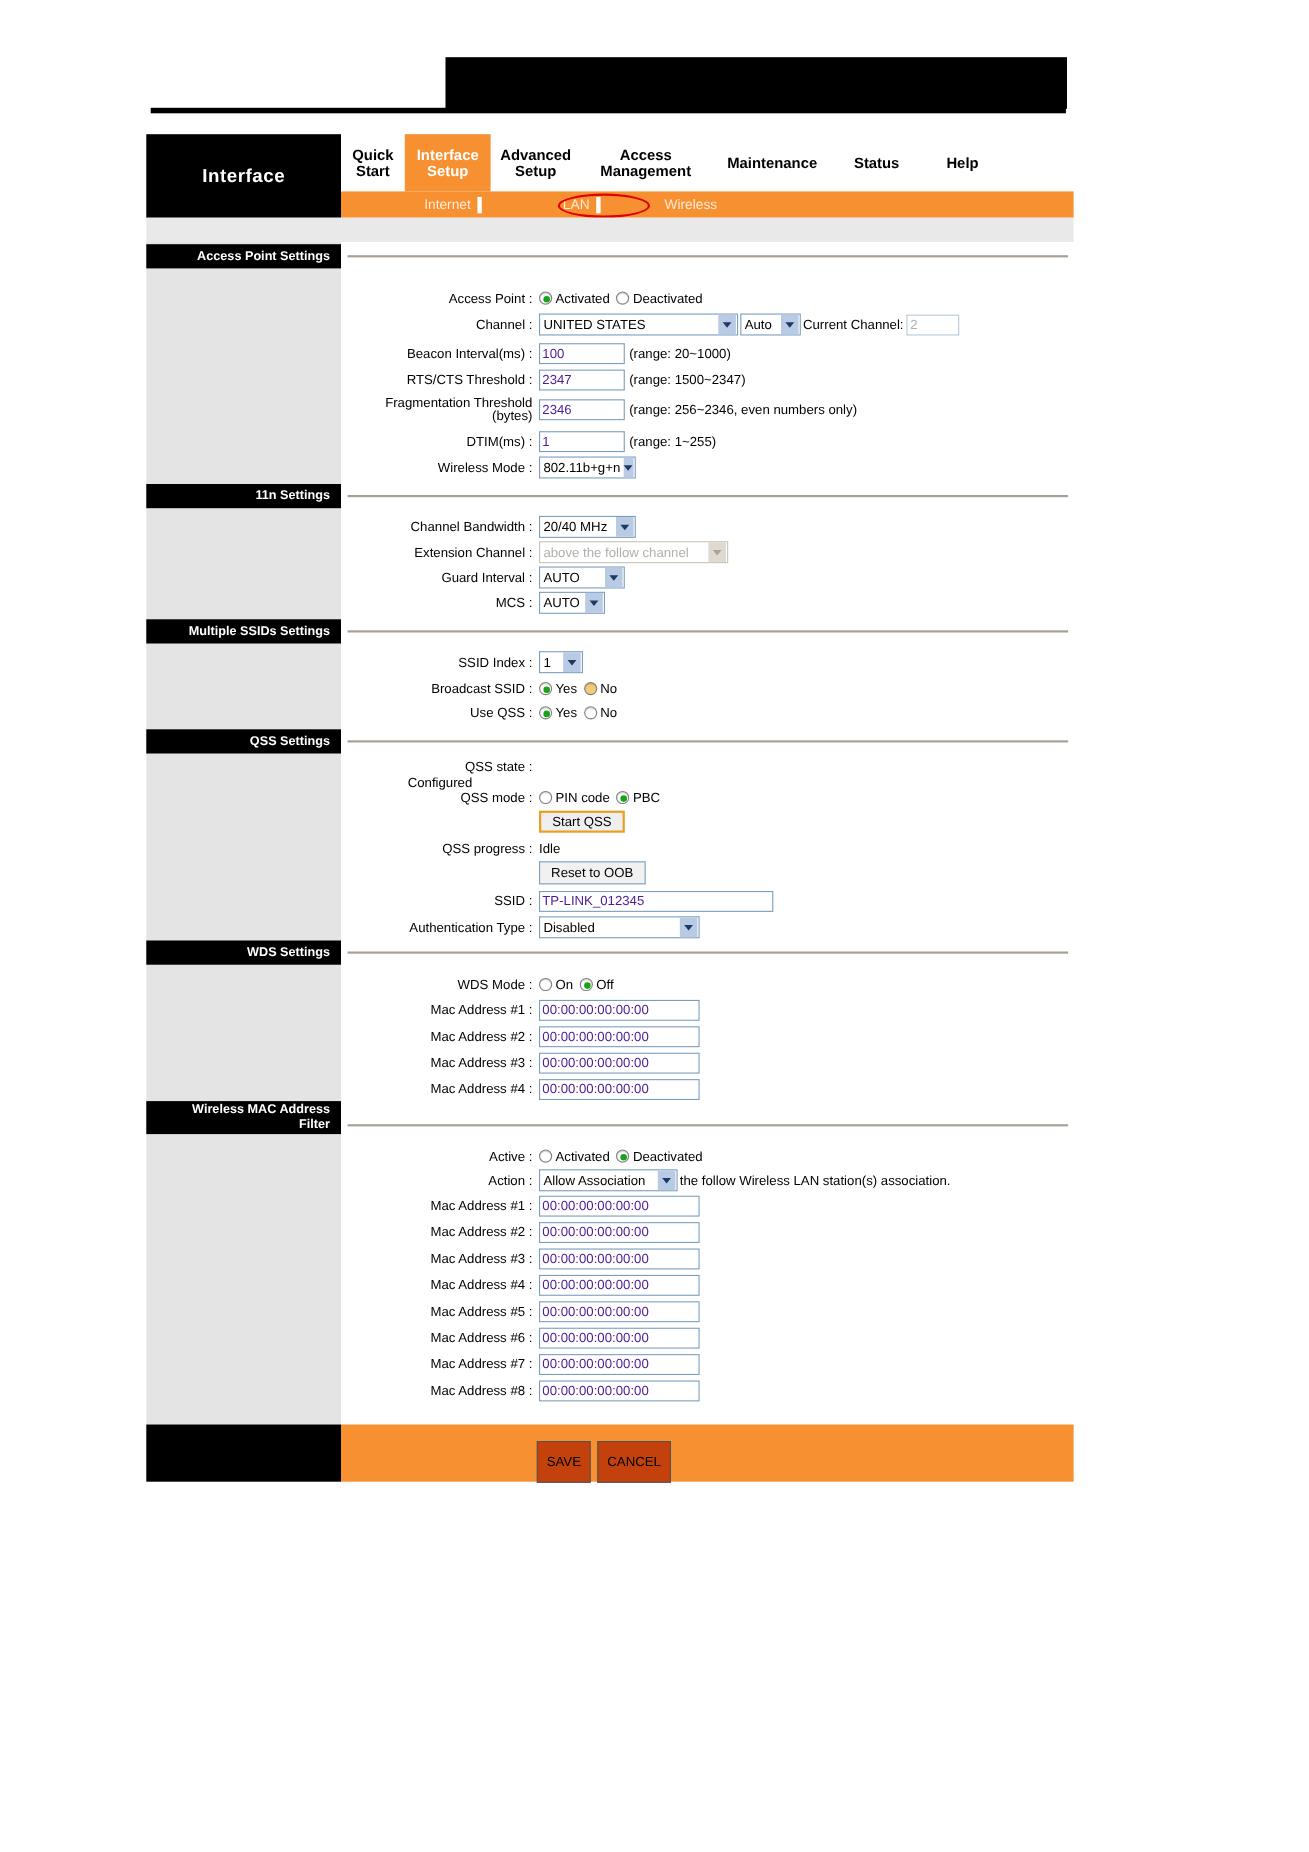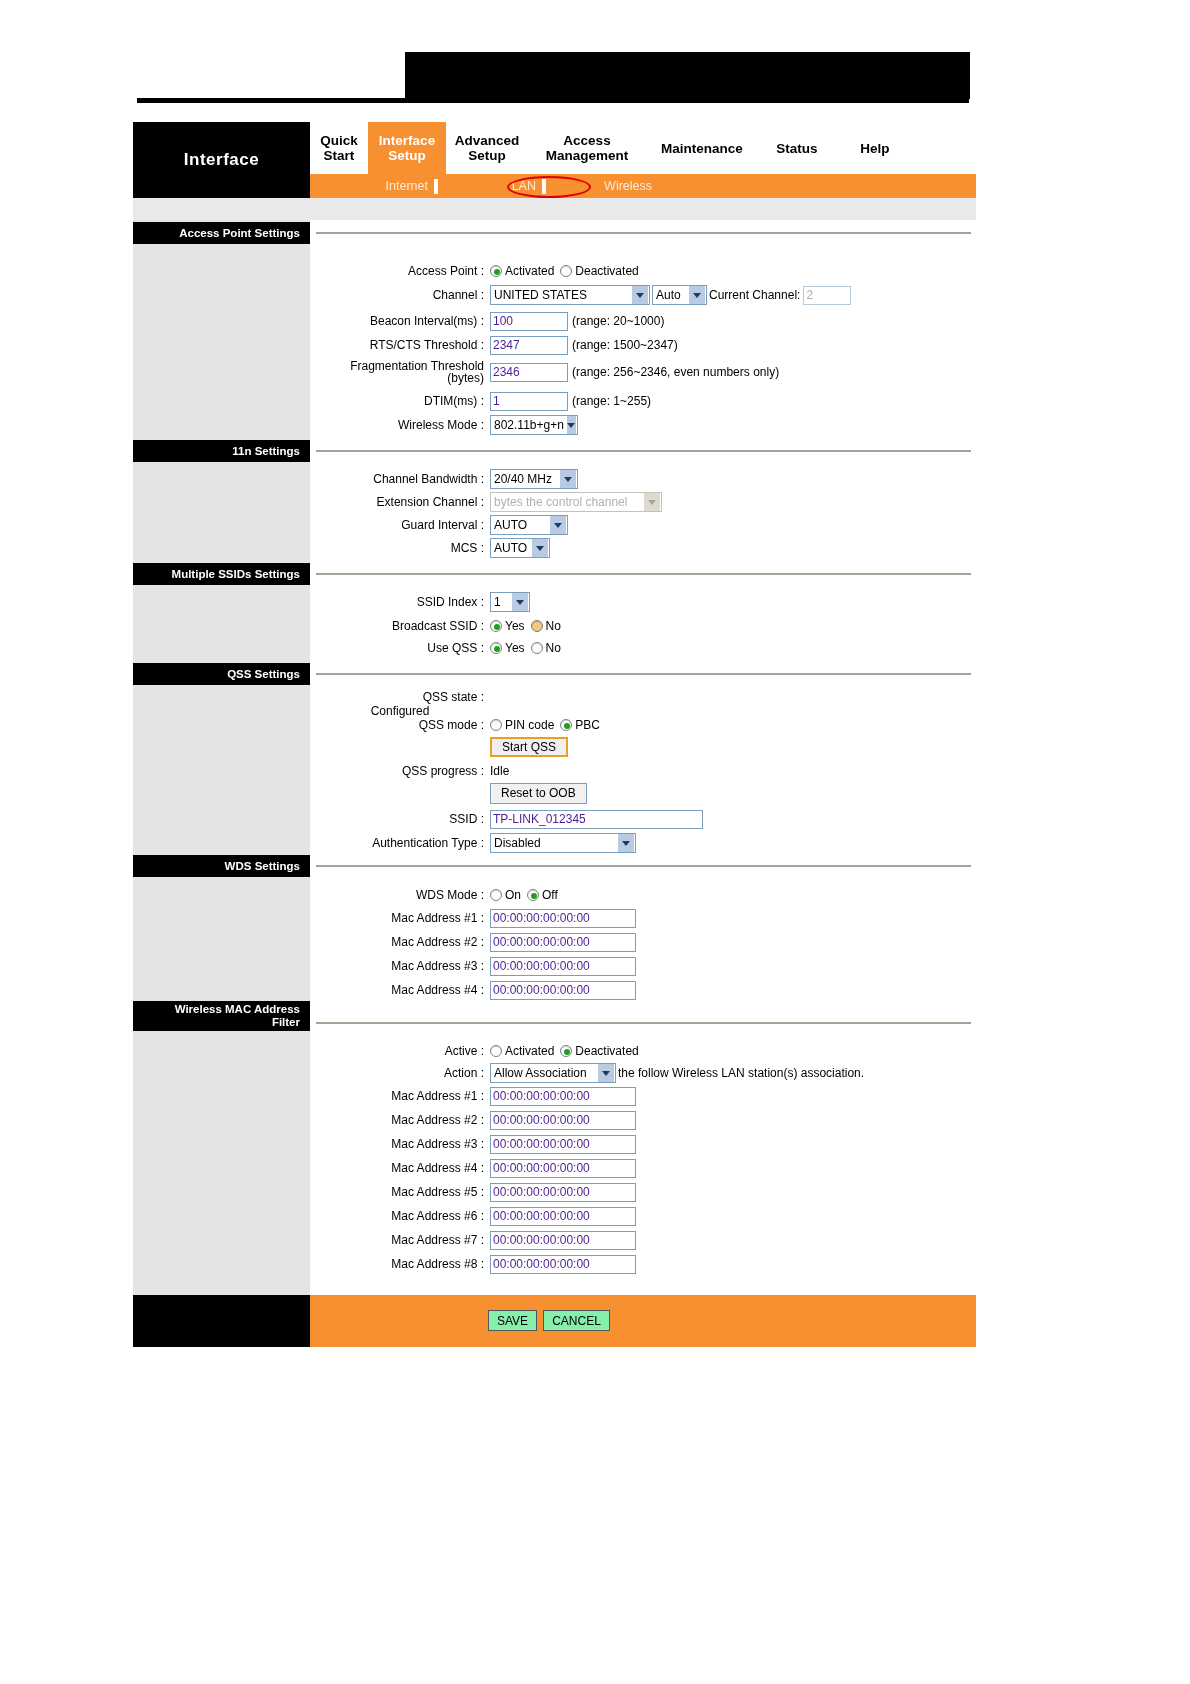--- a/index.html
+++ b/index.html
@@ -198,23 +198,23 @@
     position: absolute; left: 0; top: 0; width: 177px; height: 52px; background: #000;
   }
   .footer .forange {
     position: absolute; left: 177px; top: 0; width: 666px; height: 52px; background: #f79031;
   }
   .footer .fbtns {
     position: absolute; left: 355px; top: 15px;
     display: flex; gap: 6px;
   }
   .fbtn {
-    border: 1px solid #555; background: #86efac;
+    border: 1px solid #555; background: #c2410c;
     font-family: "Liberation Sans", sans-serif; font-size: 12px;
-    color: #000; height: 21px; padding: 0 8px; cursor: pointer;
+    color: #000; height: 38px; padding: 0 8px; cursor: pointer;
   }
 </style>
 </head>
 <body>
 
 <div id="page">
 
   <div class="masthead">
     <div class="masthead-block"></div>
     <div class="masthead-rule"></div>
@@ -274,21 +274,21 @@
         <span>Activated</span>
       </label>
       <label class="radio">
         <span class="rdot"></span>
         <span>Deactivated</span>
       </label>
     </div>
 
     <div class="row" style="top:86px;">
       <div class="lbl">Channel :</div>
-      <div class="sel" style="width:160px;text-align:right;">
+      <div class="sel" style="width:181px;text-align:right;">
         <span>UNITED STATES</span>
         <span class="arrow"></span>
       </div>
       <div class="sel" style="width:55px; margin-left:2px;">
         <span>Auto</span>
         <span class="arrow"></span>
       </div>
       <span class="hint" style="margin-left:2px;">Current Channel:</span>
       <input class="txt disabled" style="width: 48px; margin-left: 3px;" readonly="" value="2">
     </div>
@@ -337,21 +337,21 @@
       <div class="lbl">Channel Bandwidth :</div>
       <div class="sel" style="width:88px;">
         <span>20/40 MHz</span>
         <span class="arrow"></span>
       </div>
     </div>
 
     <div class="row" style="top:293px;">
       <div class="lbl">Extension Channel :</div>
       <div class="sel disabled" style="width:172px;">
-        <span>bytes the control channel</span>
+        <span>above the follow channel</span>
         <span class="arrow"></span>
       </div>
     </div>
 
     <div class="row" style="top:316px;">
       <div class="lbl">Guard Interval :</div>
       <div class="sel" style="width:78px;">
         <span>AUTO</span>
         <span class="arrow"></span>
       </div>

